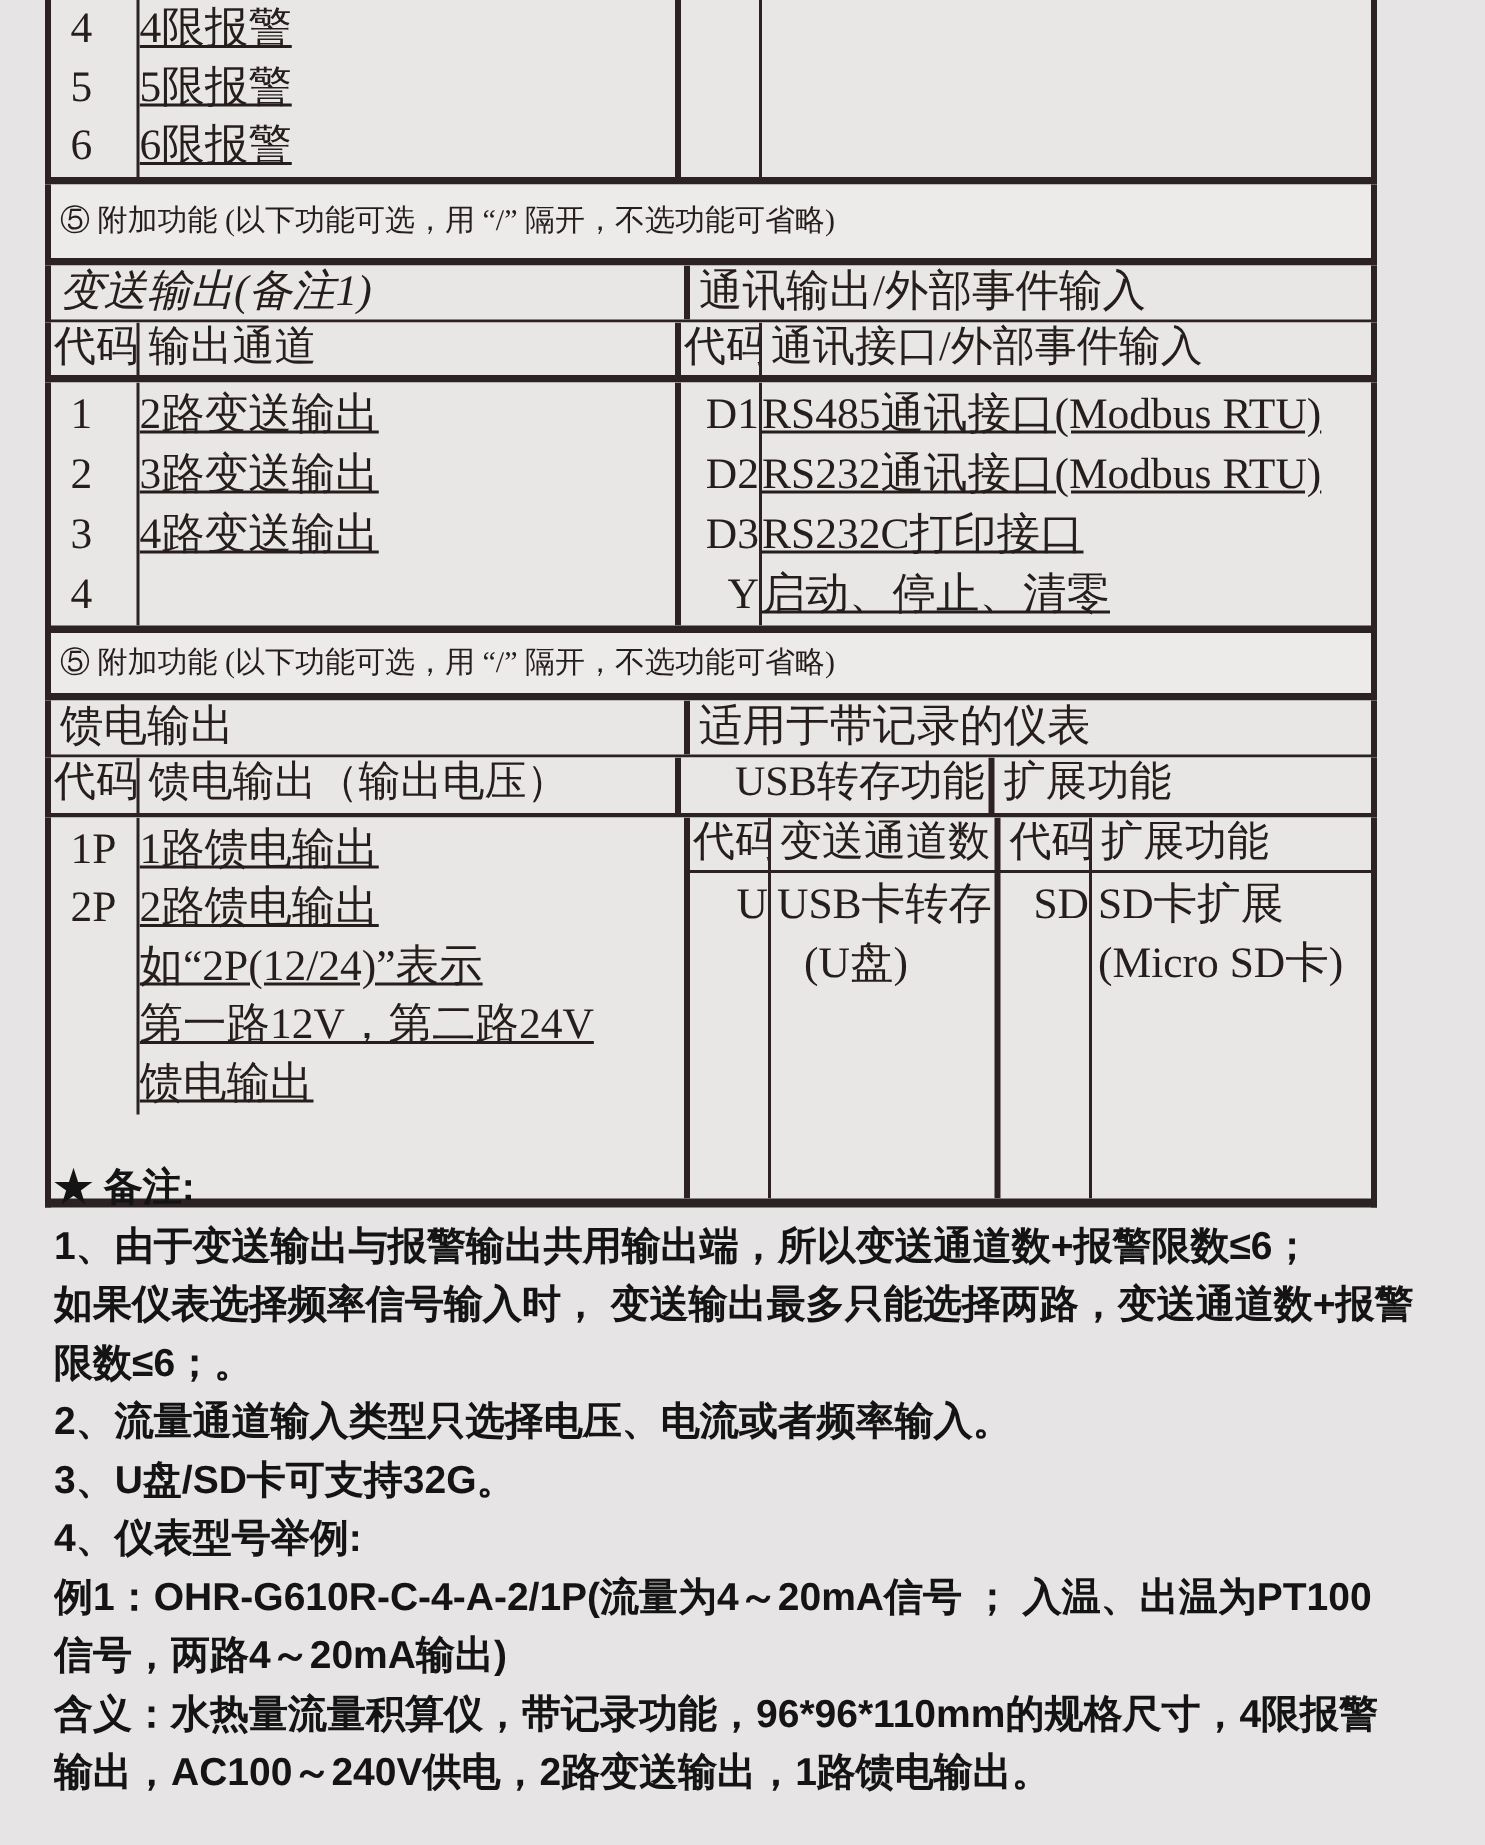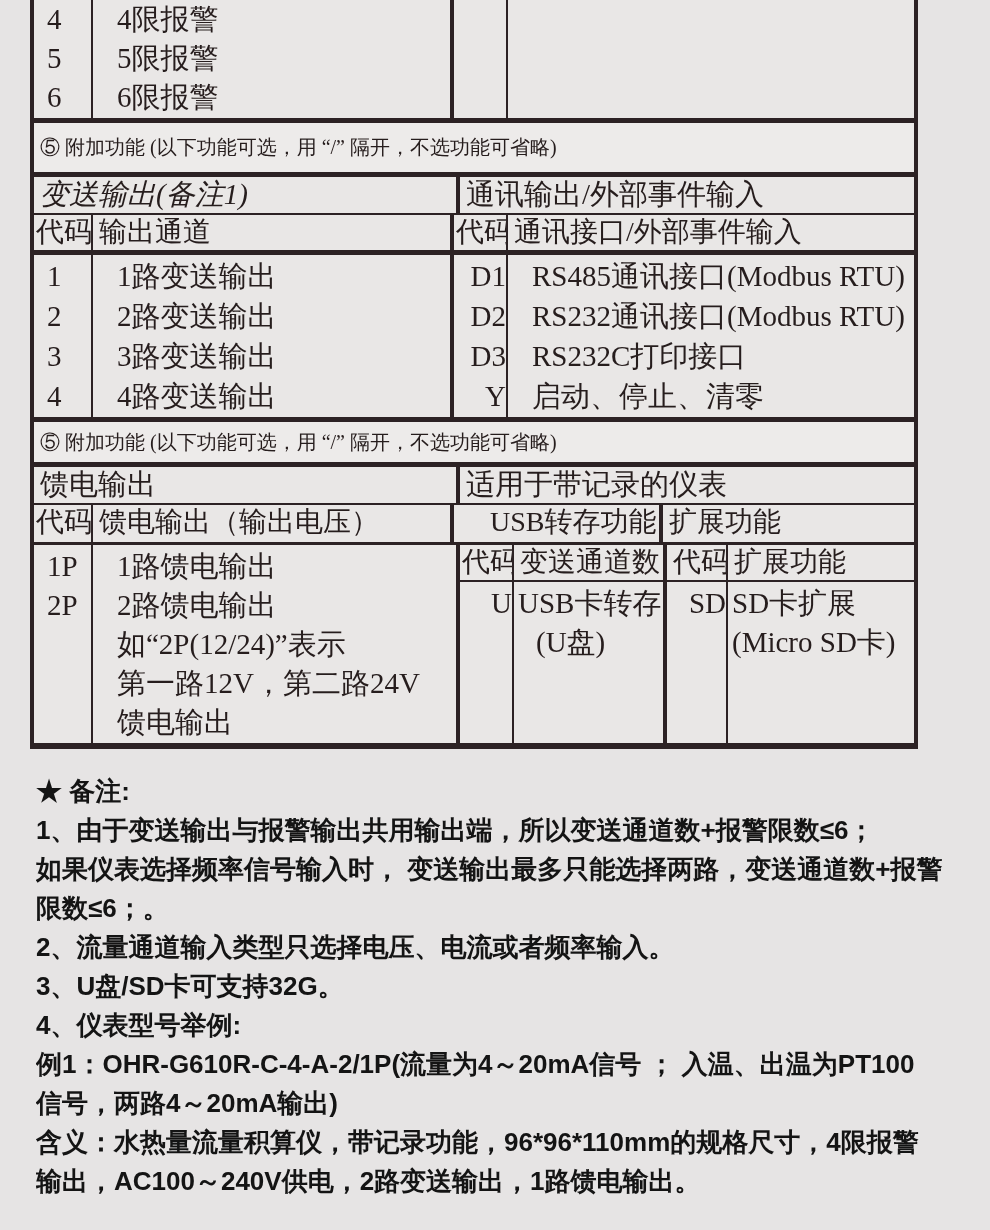--- a/index.html
+++ b/index.html
@@ -34,27 +34,27 @@
   .band{box-sizing:border-box;border-left:4px solid var(--bd);border-right:4px solid var(--bd);
         border-bottom:5px solid var(--bd);background:var(--band);
         font-size:20px;padding-left:6px;white-space:nowrap;overflow:hidden;}
   .band-1{height:54px;line-height:49px;}
   .band-2{height:45px;line-height:40px;}
   .s1r1{height:38px;border-bottom:2px solid var(--bd);}
   .s1r2{height:40px;border-bottom:5px solid var(--bd);}
   .s1body{height:167px;border-bottom:5px solid var(--bd);}
   .s2r1{height:38px;border-bottom:2px solid var(--bd);}
   .s2r2{height:40px;border-bottom:3px solid var(--bd);}
-  .s2lower{height:204px;border-bottom:6px solid var(--bd);}
+  .s2lower{height:260px;border-bottom:6px solid var(--bd);}
   .title-cell{font-size:29px;line-height:35px;padding-left:6px;white-space:nowrap;}
   .hdr-cell{font-size:28px;line-height:34px;padding-left:2px;white-space:nowrap;}
   .hdr-cell.pad{padding-left:6px;}
   .ln{white-space:nowrap;overflow:hidden;}
   .code-ln{padding-left:13px;}
-  .desc-ln{padding-left:24px;}
+  .desc-ln{padding-left:0;text-decoration:underline;}
   .rcode-ln{padding-left:5px;text-align:right;}
   .s1body .ln{line-height:40px;font-size:29px;}
   .s1body .col{padding-top:1px;}
   .s2lower .ln{line-height:39px;font-size:29px;}
   .sub{display:flex;flex-direction:column;flex:1;}
   .subrow{height:37px;border-bottom:2px solid var(--bd);box-sizing:border-box;display:flex;}
   .subbody{flex:1;display:flex;}
   .subbody .col{padding-top:2px;}
   .s2left-body{display:flex;box-sizing:border-box;}
   .s2left-body .col{padding-top:2px;}
@@ -107,21 +107,20 @@
 
     <div class="sec s1body">
       <div class="cols">
         <div class="col w-code-l thin-r">
           <div class="ln code-ln">1</div>
           <div class="ln code-ln">2</div>
           <div class="ln code-ln">3</div>
           <div class="ln code-ln">4</div>
         </div>
         <div class="col w-desc-l thick-r">
-          <div class="ln desc-ln">1路变送输出</div>
           <div class="ln desc-ln">2路变送输出</div>
           <div class="ln desc-ln">3路变送输出</div>
           <div class="ln desc-ln">4路变送输出</div>
         </div>
         <div class="col w-code-r thin-r">
           <div class="ln rcode-ln">D1</div>
           <div class="ln rcode-ln">D2</div>
           <div class="ln rcode-ln">D3</div>
           <div class="ln rcode-ln">Y</div>
         </div>

